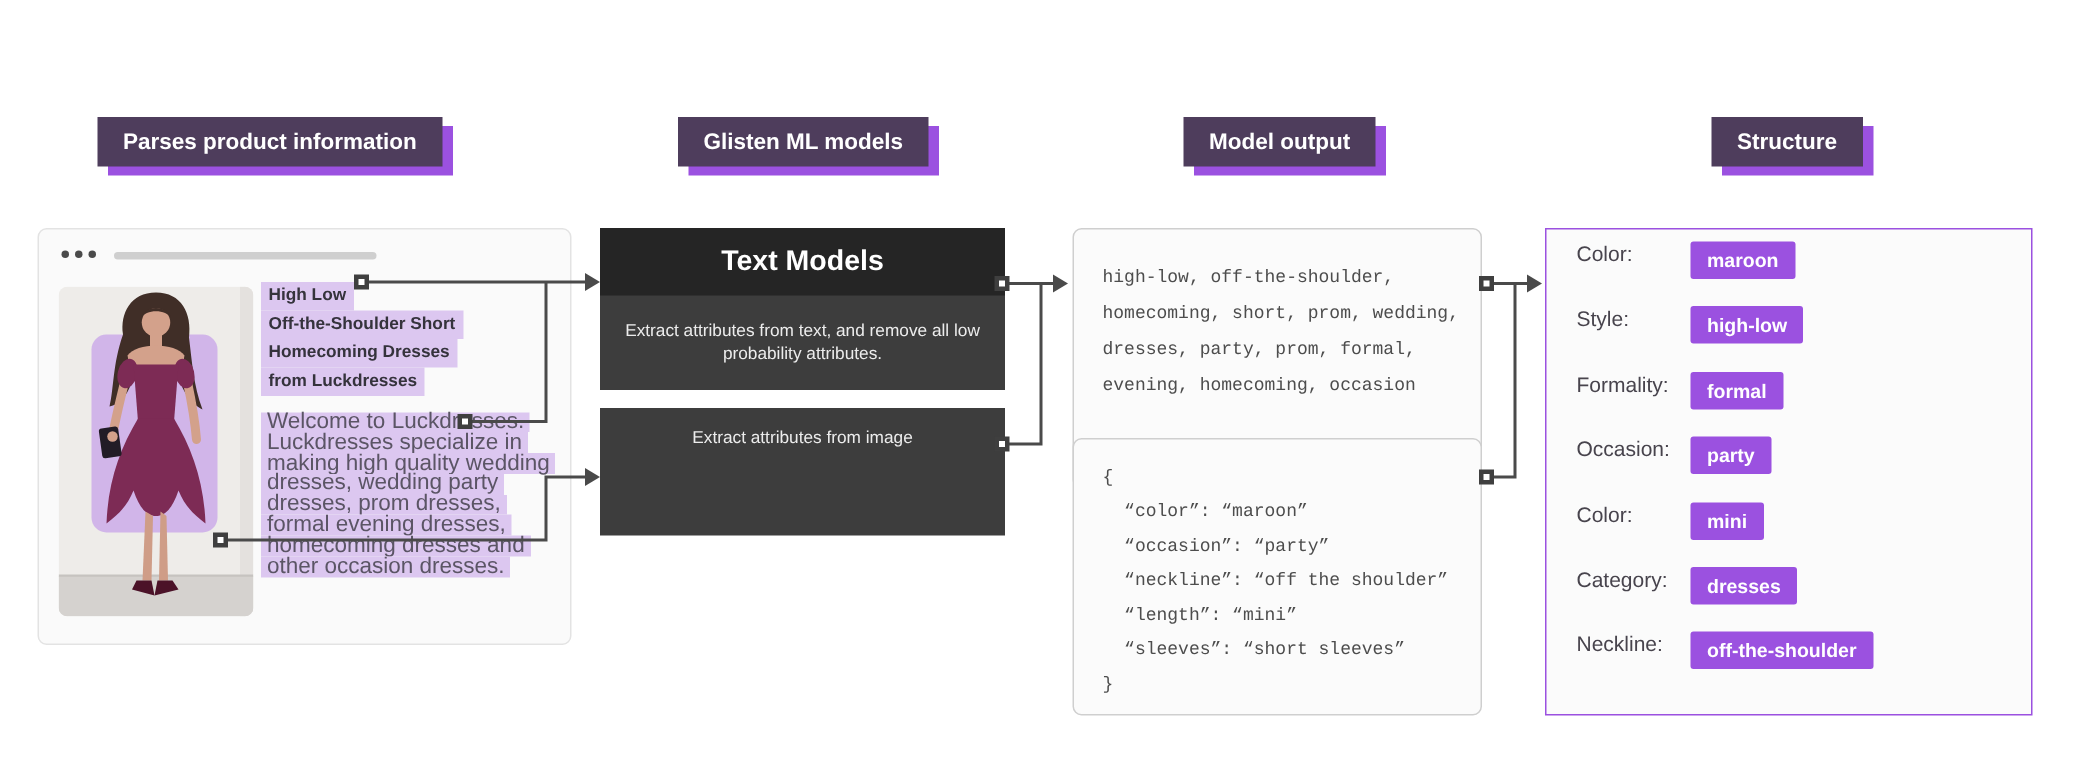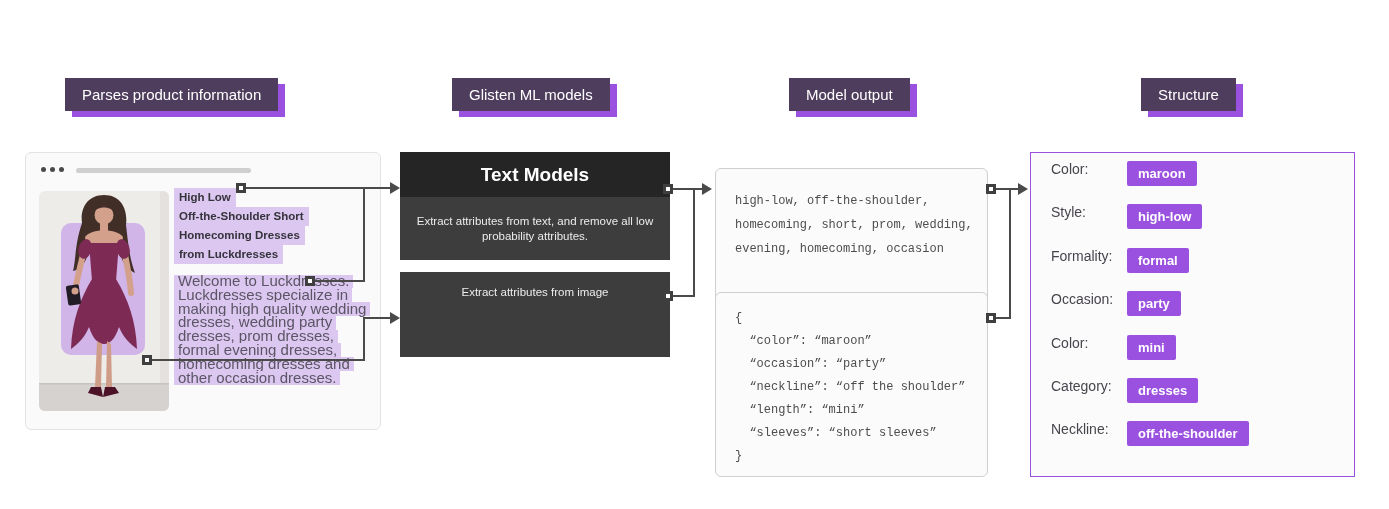--- a/index.html
+++ b/index.html
@@ -16,21 +16,21 @@
     --ink:#35333c;
     --body-ink:#5b5565;
   }
   *{margin:0;padding:0;box-sizing:border-box}
   html,body{background:#fff}
   body{font-family:"Liberation Sans",sans-serif}
   .canvas{position:relative;width:1389px;height:509px;background:#ffffff;overflow:hidden}
 
   
   .hdr{position:absolute;top:78px;height:33px;display:flex;align-items:center;
-       padding:0 17px;background:var(--header-bg);color:#fff;font-size:15px;font-weight:normal;
+       padding:0 17px;background:var(--header-bg);color:#fff;font-size:15px;font-weight:bold;
        box-shadow:7px 6px 0 var(--purple);white-space:nowrap}
 
   
   .card{position:absolute;left:25px;top:152px;width:356px;height:278px;background:var(--card-bg);
         border:1px solid var(--card-border);border-radius:6px}
   .chrome{position:absolute;left:15px;top:14px;display:flex;align-items:center;gap:4px}
   .dot{width:5px;height:5px;border-radius:50%;background:#4a4a4a}
   .urlbar{position:absolute;left:50px;top:15px;width:175px;height:5px;border-radius:3px;background:#cfcfcf}
   .photo{position:absolute;left:13px;top:38px;width:130px;height:220px;border-radius:6px;overflow:hidden}
   .titleblock{position:absolute;left:148px;top:34px}
@@ -133,24 +133,25 @@
   </div>
 
   <div class="darkbox" style="top:152px;height:108px">
     <div class="dhead">Text Models</div>
     <div class="dbody" style="height:63px">Extract attributes from text, and remove all low probability attributes.</div>
   </div>
   <div class="darkbox" style="top:272px;height:85px">
     <div class="dbody" style="height:40px">Extract attributes from image</div>
   </div>
 
-  <div class="codebox" style="top:168px;height:174px;padding:20px 0 16px 19px">
+  <div class="codebox" style="top:152px;height:174px;padding:20px 0 16px 19px">
 
   <div class="cline" style="line-height:24px">high-low, off-the-shoulder,</div>
       <div class="cline" style="line-height:24px">homecoming, short, prom, wedding,</div>
+      <div class="cline" style="line-height:24px">dresses, party, prom, formal,</div>
       <div class="cline" style="line-height:24px">evening, homecoming, occasion</div>
     </div>
   <div class="codebox" style="top:292px;height:185px;padding:14px 0 0 19px">
 
   <div class="cline" style="line-height:23px">{</div>
       <div class="cline" style="line-height:23px">  “color”: “maroon”</div>
       <div class="cline" style="line-height:23px">  “occasion”: “party”</div>
       <div class="cline" style="line-height:23px">  “neckline”: “off the shoulder”</div>
       <div class="cline" style="line-height:23px">  “length”: “mini”</div>
       <div class="cline" style="line-height:23px">  “sleeves”: “short sleeves”</div>

